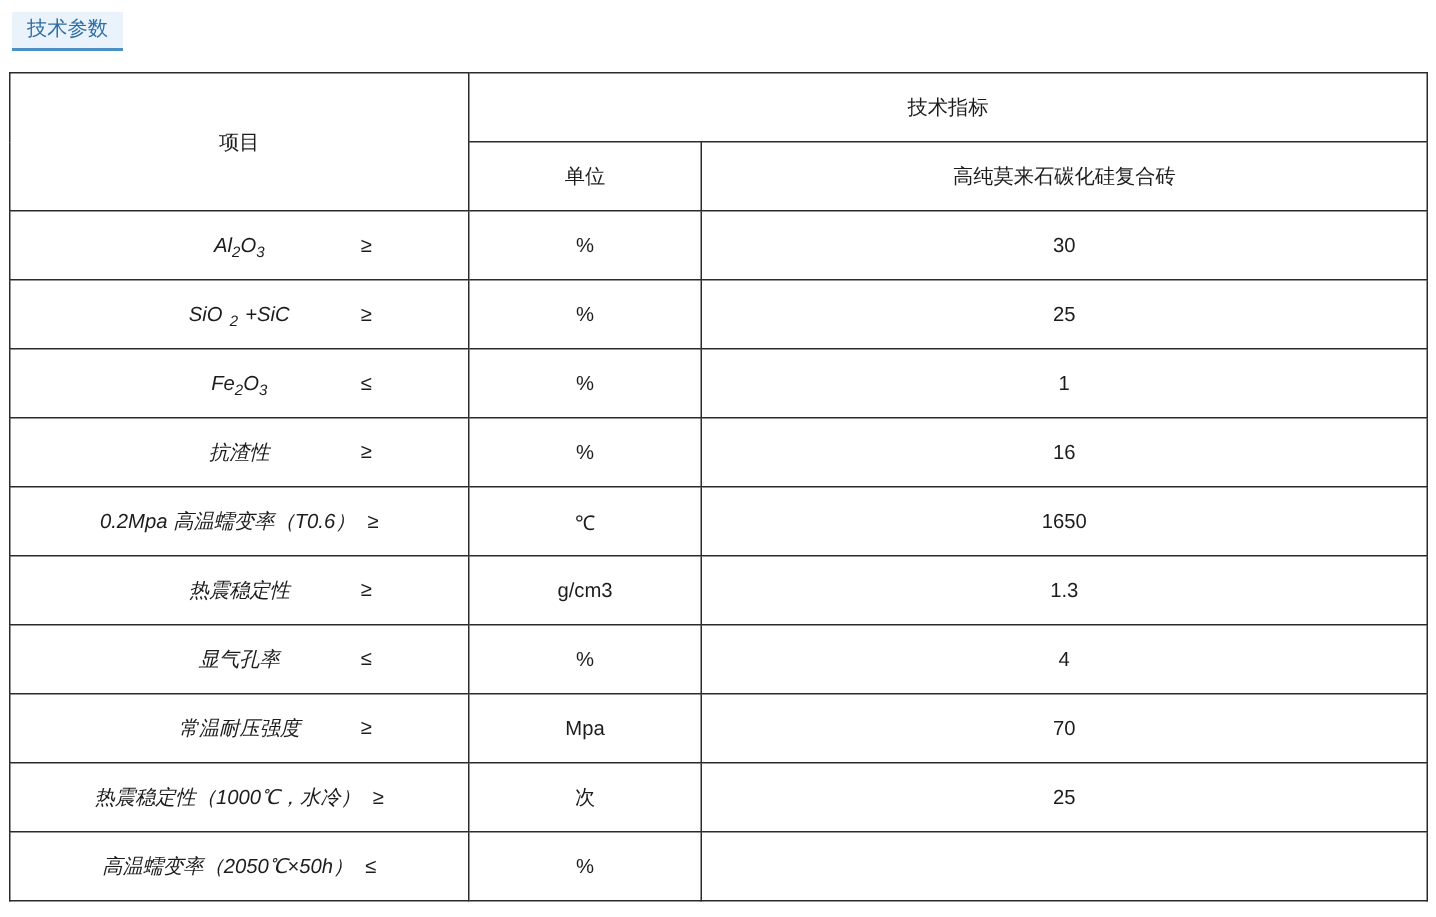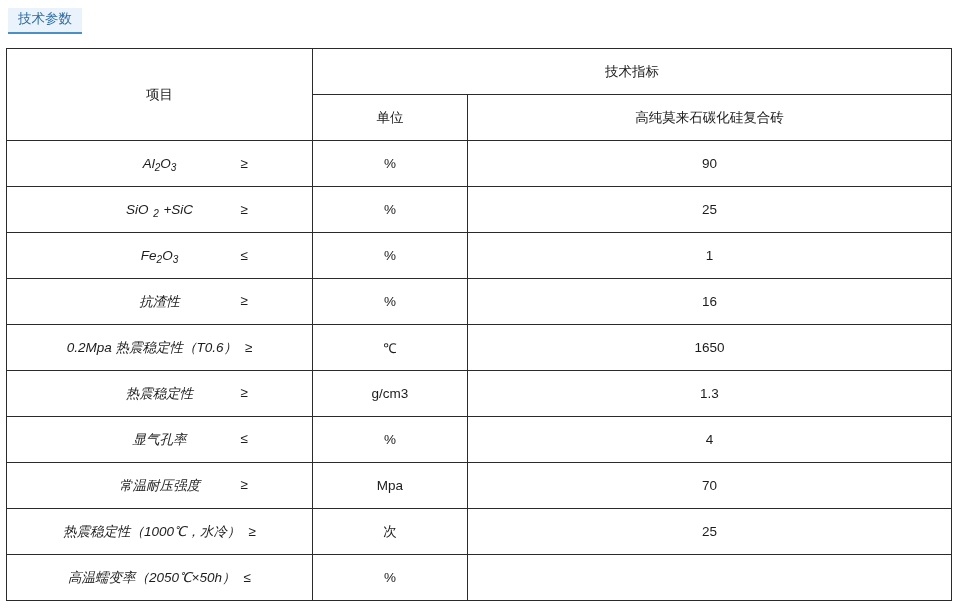--- a/index.html
+++ b/index.html
@@ -117,21 +117,21 @@
         </tr>
         <tr>
           <td class="head">单位</td>
           <td class="head">高纯莫来石碳化硅复合砖</td>
         </tr>
       <tr>
             <td class="item-cell">
               <span class="item-inner"><span class="item-name">Al<sub>2</sub>O<sub>3</sub></span><span class="cmp">≥</span></span>
             </td>
             <td>%</td>
-            <td>90</td>
+            <td>30</td>
           </tr>
           <tr>
             <td class="item-cell">
               <span class="item-inner"><span class="item-name">SiO <span class="sub-sp">2</span> +SiC</span><span class="cmp">≥</span></span>
             </td>
             <td>%</td>
             <td>25</td>
           </tr>
           <tr>
             <td class="item-cell">
@@ -142,21 +142,21 @@
           </tr>
           <tr>
             <td class="item-cell">
               <span class="item-inner"><span class="item-name">抗渣性</span><span class="cmp">≥</span></span>
             </td>
             <td>%</td>
             <td>16</td>
           </tr>
           <tr>
             <td class="item-cell">
-              <span class="item-inner"><span class="item-name">0.2Mpa 热震稳定性（T0.6）</span><span class="cmp-inline">≥</span></span>
+              <span class="item-inner"><span class="item-name">0.2Mpa 高温蠕变率（T0.6）</span><span class="cmp-inline">≥</span></span>
             </td>
             <td>℃</td>
             <td>1650</td>
           </tr>
           <tr>
             <td class="item-cell">
               <span class="item-inner"><span class="item-name">热震稳定性</span><span class="cmp">≥</span></span>
             </td>
             <td>g/cm3</td>
             <td>1.3</td>

